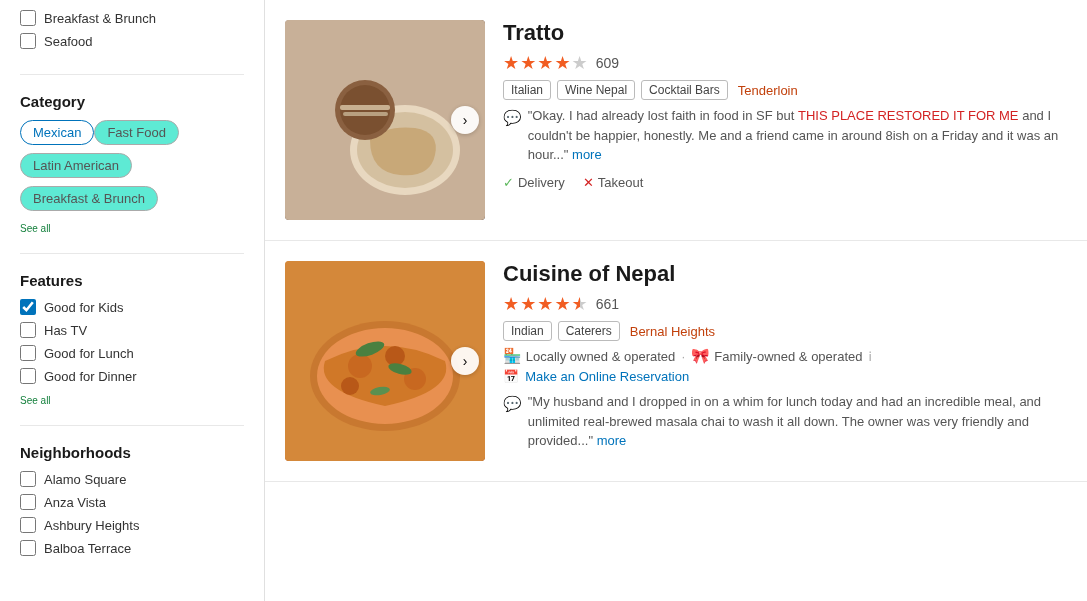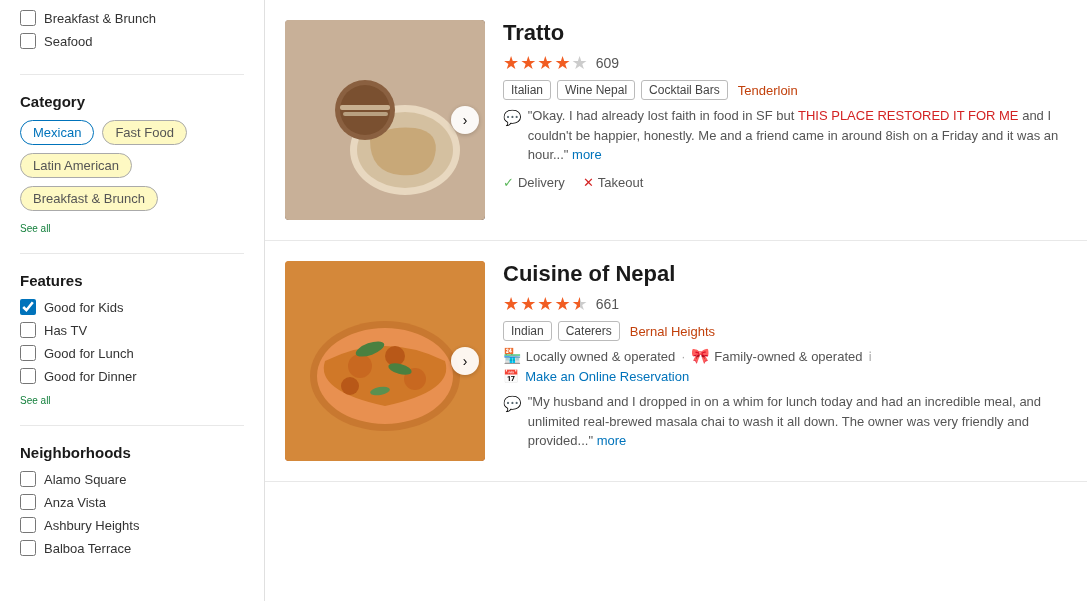--- a/index.html
+++ b/index.html
@@ -6,22 +6,22 @@
     body { font-family: -apple-system, BlinkMacSystemFont, 'Helvetica Neue', Arial, sans-serif; font-size: 14px; color: #333; background: #fff; }
     .layout { display: flex; width: 1087px; min-height: 601px; }
     
     .sidebar { width: 265px; padding: 10px 20px; border-right: 1px solid #e0e0e0; flex-shrink: 0; }
     .sidebar-section { margin-bottom: 18px; padding-bottom: 18px; border-bottom: 1px solid #e8e8e8; }
     .sidebar-section:last-child { border-bottom: none; }
     .section-title { font-size: 15px; font-weight: 700; margin-bottom: 10px; color: #1a1a1a; }
     .checkbox-row { display: flex; align-items: center; margin-bottom: 7px; gap: 8px; }
     .checkbox-row input[type="checkbox"] { width: 16px; height: 16px; cursor: pointer; accent-color: #0073bb; }
     .checkbox-row label { font-size: 13px; color: #333; cursor: pointer; }
-    .tag-row { display: flex; flex-wrap: wrap; gap: 8px; margin-bottom: 8px; }
-    .tag { border: 1px solid #aaa; border-radius: 20px; padding: 4px 12px; font-size: 13px; color: #555; cursor: pointer; background: #fef9c3; }
+    .tag-row { display: flex; flex-wrap: wrap; margin-bottom: 8px; }
+    .tag { border: 1px solid #aaa; border-radius: 20px; padding: 4px 12px; font-size: 13px; color: #555; cursor: pointer; background: #5eead4; }
     .tag.active { border-color: #0073bb; color: #0073bb; background: #fff; }
     .see-all { color: #15803d; font-size: 10px; cursor: pointer; margin-top: 4px; display: inline-block; }
     
     .main { flex: 1; padding: 0; overflow-y: auto; }
     .restaurant-card { display: flex; border-bottom: 1px solid #e8e8e8; padding: 20px 20px 20px 20px; gap: 18px; background: #fff; }
     .restaurant-img-wrap { position: relative; width: 200px; height: 200px; flex-shrink: 0; border-radius: 4px; overflow: hidden; background: #ccc; }
     .restaurant-img { width: 100%; height: 100%; object-fit: cover; background: linear-gradient(135deg, #d4a96a 0%, #b8860b 50%, #8b6914 100%); }
     .img-food-1 { background: linear-gradient(160deg, #c8b89a 0%, #a0856a 30%, #7a6050 60%, #5a4535 100%); }
     .img-food-2 { background: linear-gradient(160deg, #e8a060 0%, #d4783a 30%, #c06020 60%, #a04010 100%); }
     .nav-btn { position: absolute; right: 6px; top: 50%; transform: translateY(-50%); background: rgba(255,255,255,0.92); border: none; border-radius: 50%; width: 28px; height: 28px; display: flex; align-items: center; justify-content: center; cursor: pointer; font-size: 14px; box-shadow: 0 1px 4px rgba(0,0,0,0.2); }

